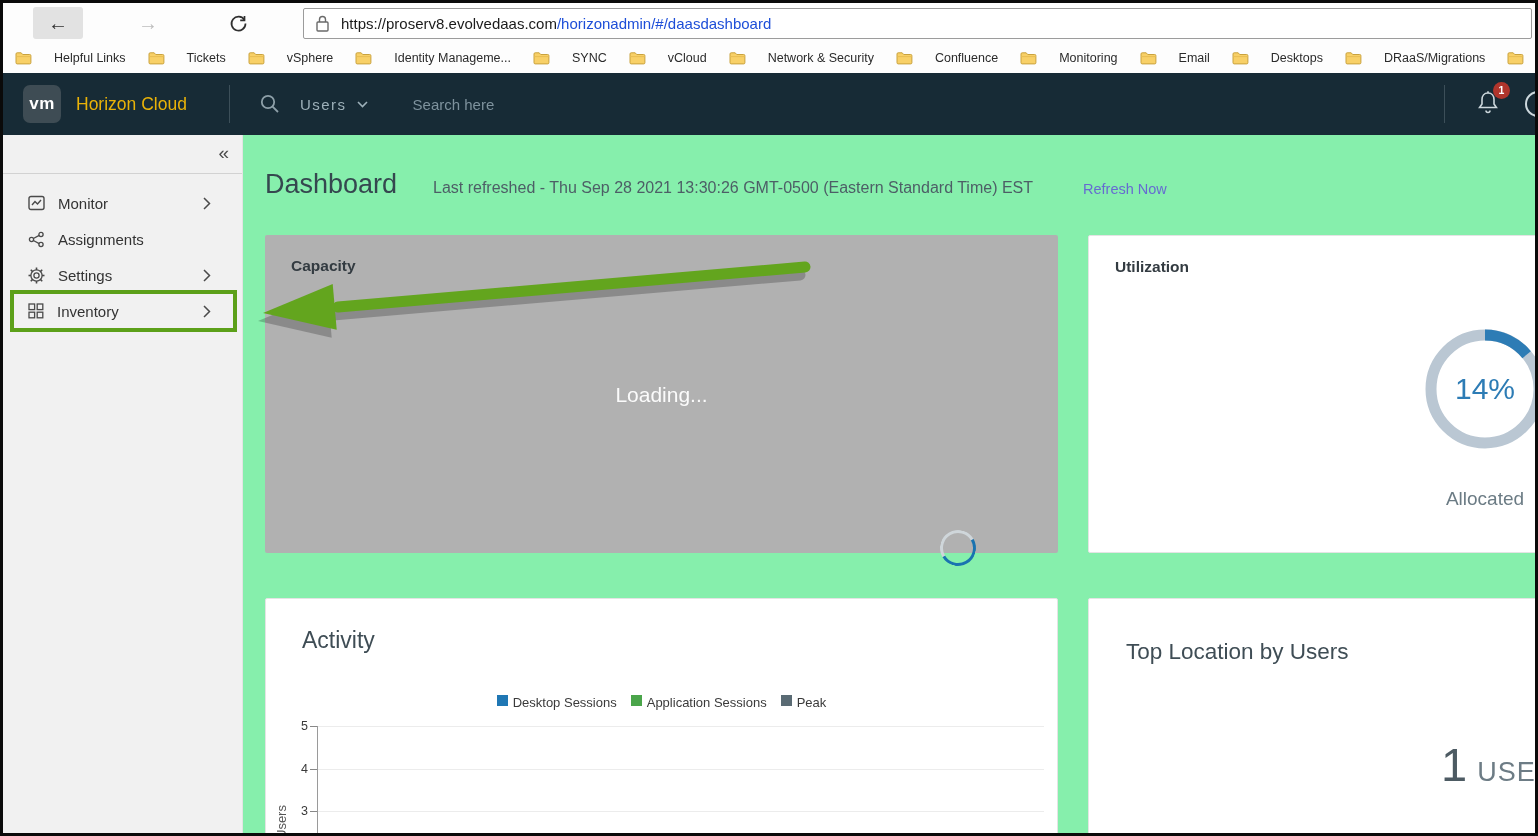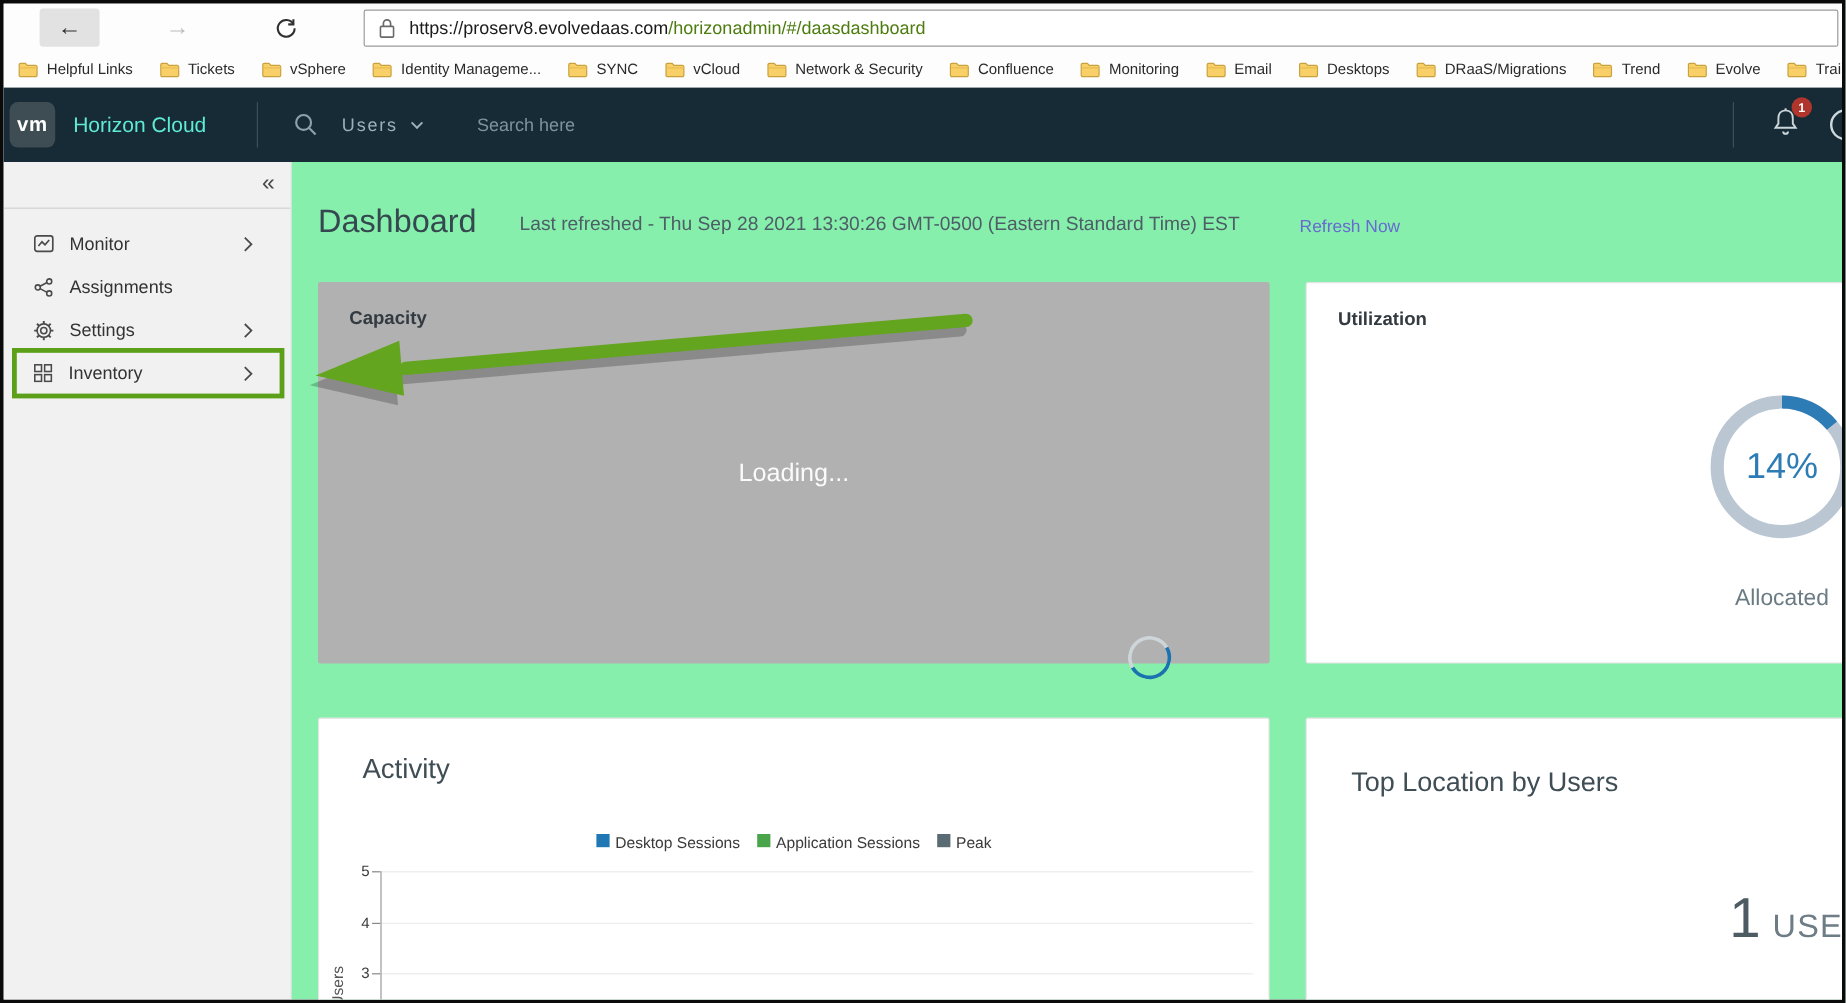--- a/index.html
+++ b/index.html
@@ -13,34 +13,34 @@
   .nav-btn { width:50px; height:32px; display:flex; align-items:center; justify-content:center;
              font-size:20px; color:#2f2f2f; border-radius:3px; }
   .nav-back { margin-left:30px; background:#e2e2e2; }
   .nav-fwd  { margin-left:40px; color:#bdbdbd; }
   .nav-refresh { margin-left:40px; }
   .urlbar { flex:1; margin-left:40px; margin-right:3px; height:31px; border:1px solid #9c9c9c;
             border-radius:2px; background:#fff; display:flex; align-items:center; padding:0 12px;
             font-size:15px; overflow:hidden; white-space:nowrap; }
   .urlbar .lock { margin-right:12px; flex:0 0 auto; }
   .url-domain { color:#1b1b1b; }
-  .url-path { color:#4d7c0f; }
+  .url-path { color:#1d4ed8; }
 
   .bookmarks { position:absolute; left:0; top:40px; width:100%; height:30px; background:#fdfdfd;
                display:flex; align-items:center; padding-left:12px; gap:22px; overflow:hidden;
                font-size:12.5px; color:#2b2b2b; white-space:nowrap; }
-  .bookmark { display:flex; align-items:center; gap:7px; flex:0 0 auto; }
+  .bookmark { display:flex; align-items:center; gap:22px; flex:0 0 auto; }
 
   
   .appbar { position:absolute; left:0; top:70px; width:100%; height:62px; background:#172b36;
             display:flex; align-items:center; }
-  .vm-logo { margin-left:5px; width:38px; height:38px; background:#3e4c54; border-radius:7px;
+  .vm-logo { margin-left:20px; width:38px; height:38px; background:#3e4c54; border-radius:7px;
              color:#fff; font-weight:bold; font-size:17px; display:flex; align-items:center;
              justify-content:center; letter-spacing:.5px; }
-  .product { margin-left:15px; color:#5eead4; font-size:17.5px; }
+  .product { margin-left:15px; color:#eab308; font-size:17.5px; }
   .vdiv { width:1px; height:38px; background:#3c4f59; }
   .appbar .vdiv.left { margin-left:42px; }
   .scope { margin-left:18px; color:#9db0b9; font-size:15px; letter-spacing:1.5px;
            display:flex; align-items:center; gap:10px; }
   .search-input { margin-left:45px; background:transparent; border:none; outline:none;
                   font-size:15px; color:#c7d2d8; width:220px; font-family:"Liberation Sans",sans-serif; }
   .search-input::placeholder { color:#7e929d; }
   .appbar-right { margin-left:auto; display:flex; align-items:center; }
   .bell-wrap { position:relative; margin-left:30px; margin-right:24px; }
   .badge { position:absolute; top:-7px; right:-9px; min-width:17px; height:17px; background:#b0352c;

